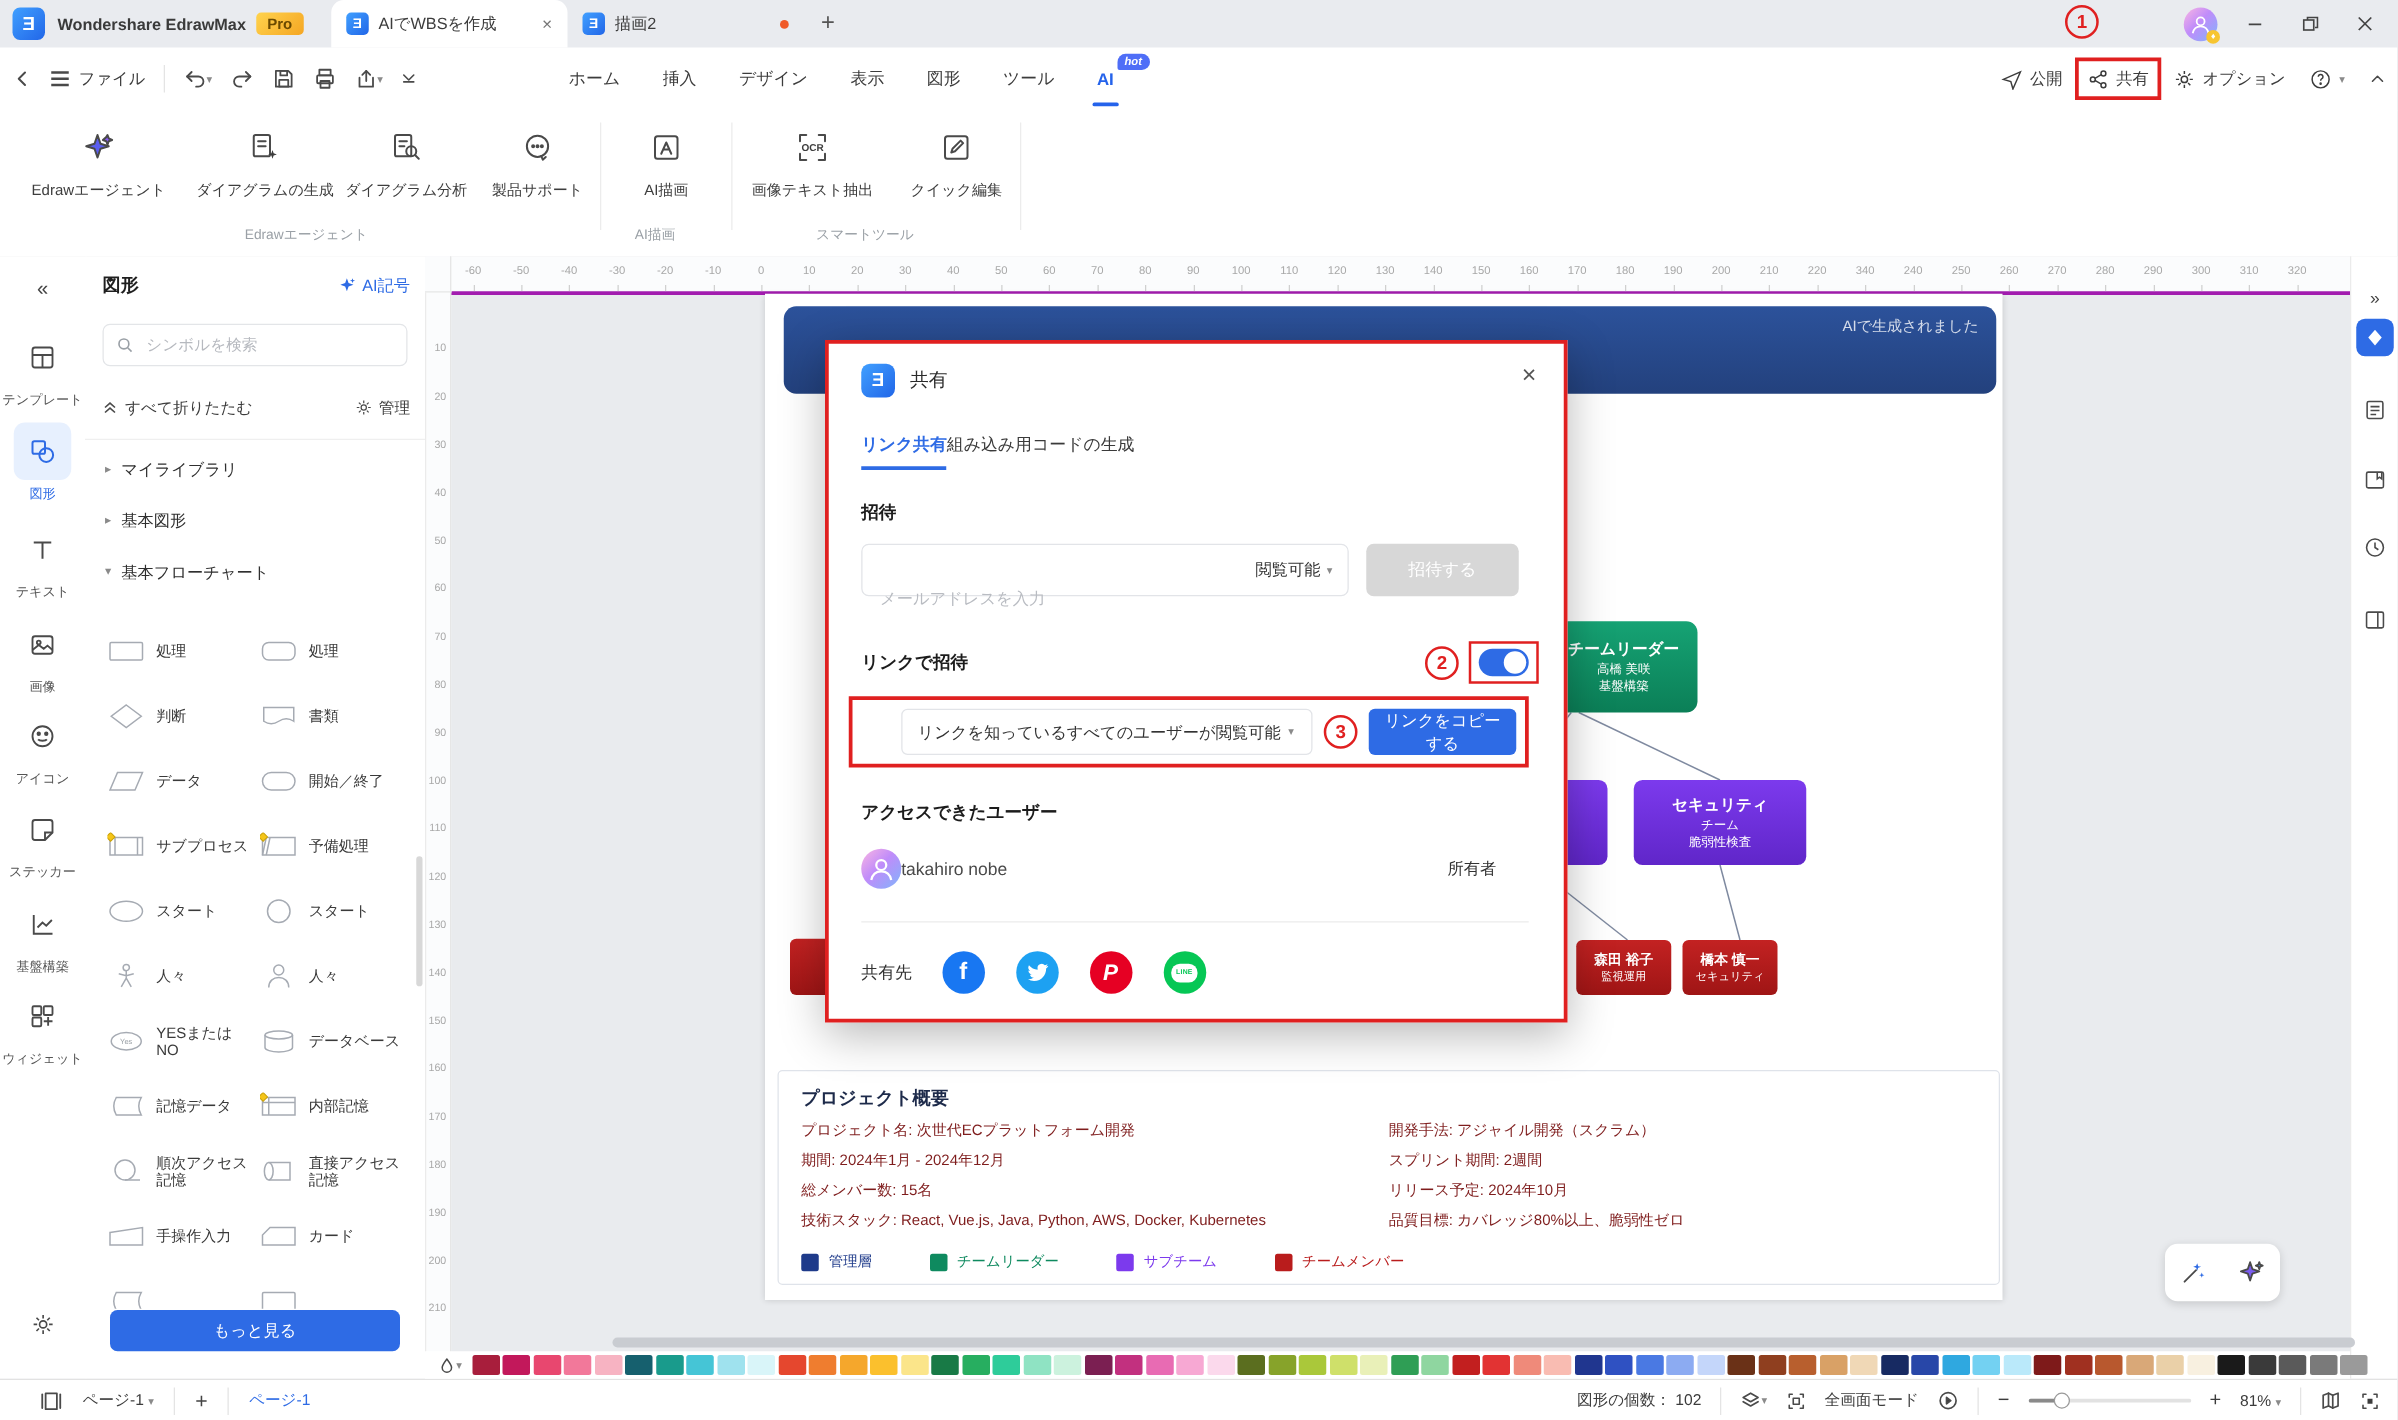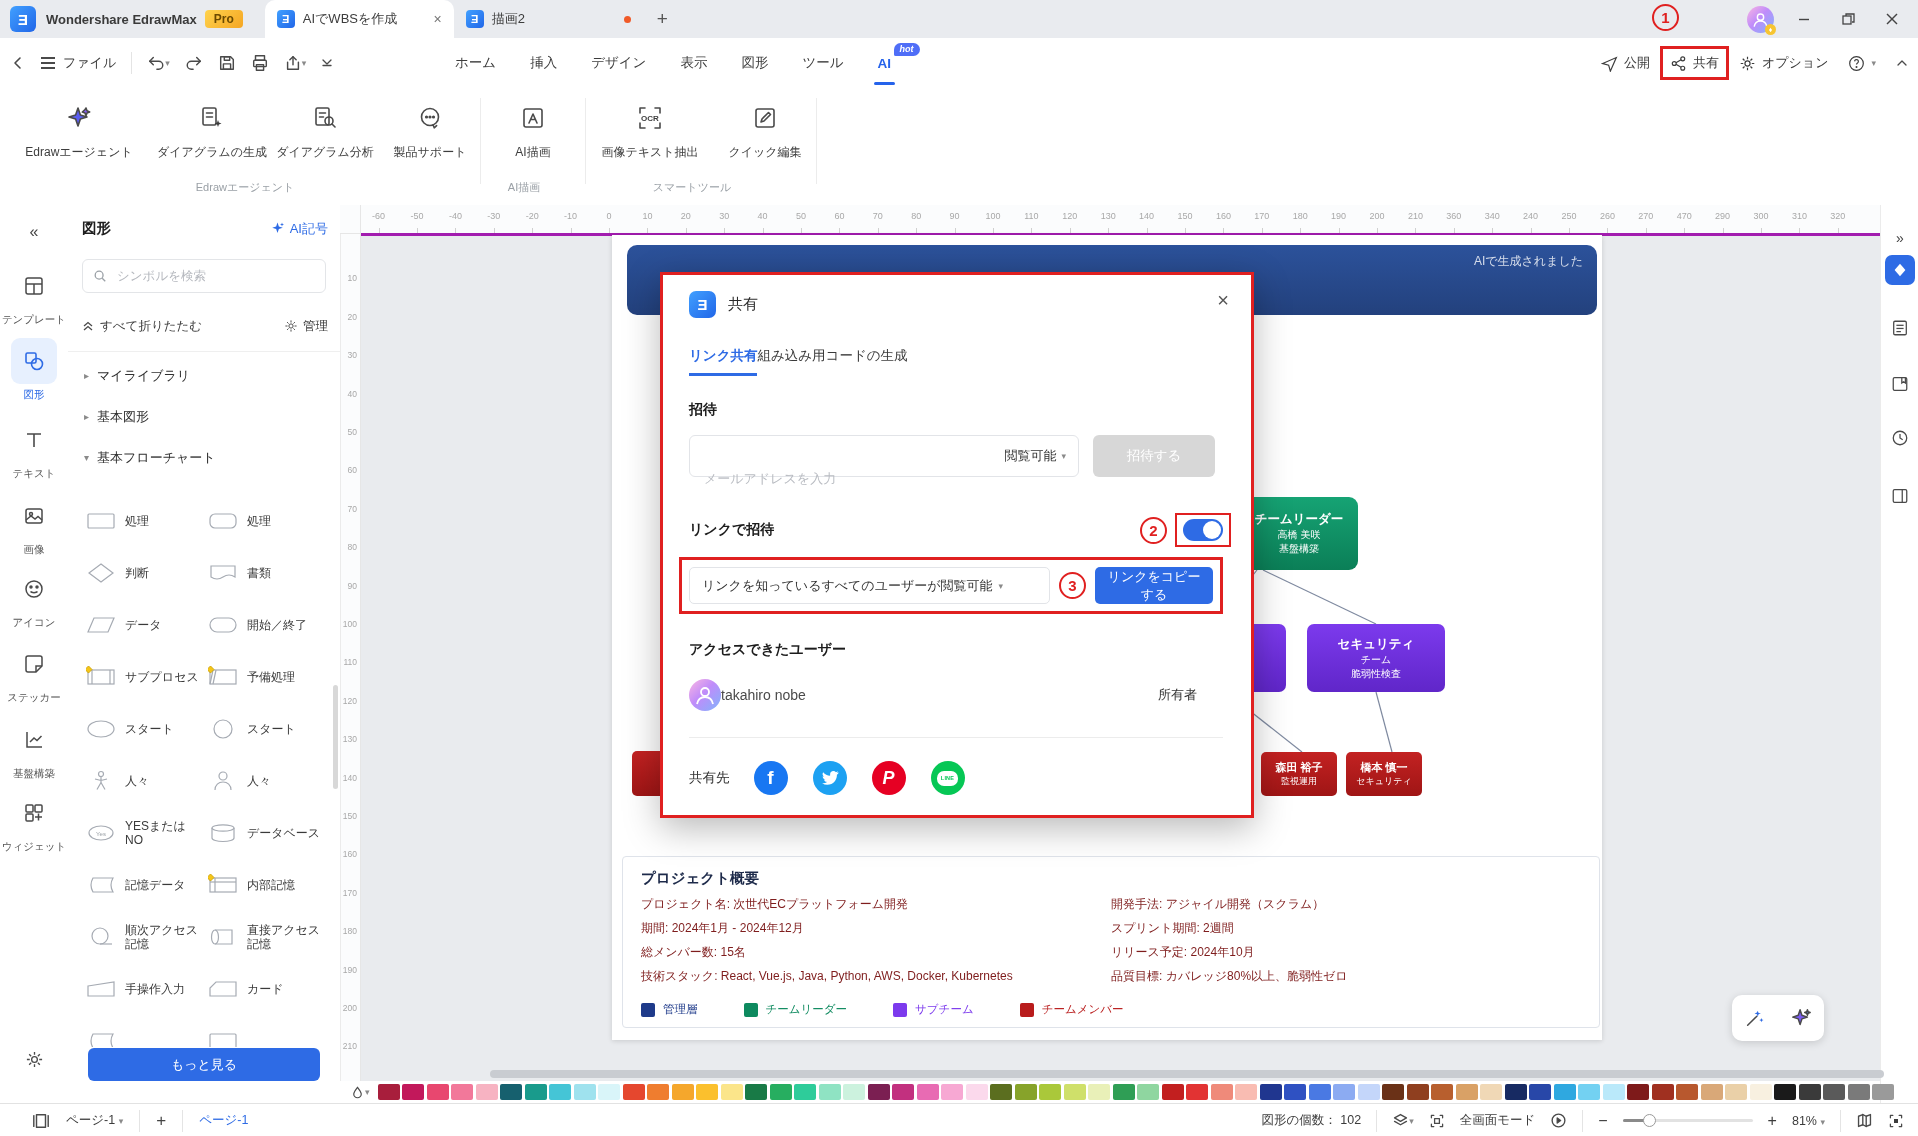--- a/index.html
+++ b/index.html
@@ -174,21 +174,21 @@
   .email-field input::placeholder{color:#b9bcc2;}
   .perm{display:flex;align-items:center;gap:5px;font-size:13px;color:#333;}
   .invite-btn{width:122px;height:42px;background:#d7d7d7;color:#fff;border:none;border-radius:6px;font-size:13.5px;font-family:inherit;}
   .linkinvite-row{position:absolute;left:26px;top:234px;right:20px;height:42px;display:flex;align-items:center;}
   .ann2{margin-left:auto;}
   .toggle-box{border:2.5px solid #e02020;padding:4px 6px;margin-left:8px;display:flex;align-items:center;}
   .toggle{width:40px;height:22px;background:#2e6be5;border-radius:11px;position:relative;}
   .toggle .knob{position:absolute;right:2px;top:2px;width:18px;height:18px;border-radius:50%;background:#fff;}
   .link-row-box{position:absolute;left:16px;top:282px;right:28px;border:3px solid #e02020;padding:7px;display:flex;align-items:center;gap:9px;}
   .link-perm-field{flex:1;height:37px;border:1px solid #e2e4e8;border-radius:5px;display:flex;align-items:center;gap:6px;
-                   padding:0 12px;font-size:13px;color:#333;box-sizing:border-box;}
+                   padding:0 12px;font-size:13px;color:#333;box-sizing:border-box;margin-left:32px;}
   .copy-btn{width:118px;height:37px;background:#2e6be5;color:#fff;border:none;border-radius:5px;font-size:13px;font-family:inherit;flex:none;}
   .accessed{position:absolute;left:26px;top:366px;font-weight:600;}
   .user-row{position:absolute;left:26px;top:398px;right:54px;height:44px;display:flex;align-items:center;gap:0;}
   .user-name{font-size:14px;color:#4a4a4a;}
   .user-role{margin-left:auto;font-size:13px;color:#333;}
   .dlg-divider{position:absolute;left:26px;right:28px;top:462px;height:1px;background:#ececec;}
   .shareto-row{position:absolute;left:26px;top:486px;display:flex;align-items:center;gap:24px;font-size:13.5px;color:#333;}
   .social{width:34px;height:34px;border-radius:50%;display:flex;align-items:center;justify-content:center;color:#fff;font-weight:bold;}
   .line-bubble{width:21px;height:15px;background:#fff;border-radius:7px;display:flex;align-items:center;justify-content:center;
                color:#06c755;font-size:5.5px;font-weight:bold;letter-spacing:.2px;}
@@ -480,33 +480,33 @@
       <span class="rl" style="left: 901.8px;">170</span>
       <span class="tick" style="left: 901.8px;"></span>
       <span class="rl" style="left: 940.2px;">180</span>
       <span class="tick" style="left: 940.2px;"></span>
       <span class="rl" style="left: 978.6px;">190</span>
       <span class="tick" style="left: 978.6px;"></span>
       <span class="rl" style="left: 1017px;">200</span>
       <span class="tick" style="left: 1017px;"></span>
       <span class="rl" style="left: 1055.4px;">210</span>
       <span class="tick" style="left: 1055.4px;"></span>
-      <span class="rl" style="left: 1093.8px;">360</span>
+      <span class="rl" style="left: 1093.8px;">220</span>
       <span class="tick" style="left: 1093.8px;"></span>
       <span class="rl" style="left: 1132.2px;">340</span>
       <span class="tick" style="left: 1132.2px;"></span>
       <span class="rl" style="left: 1170.6px;">240</span>
       <span class="tick" style="left: 1170.6px;"></span>
       <span class="rl" style="left: 1209px;">250</span>
       <span class="tick" style="left: 1209px;"></span>
       <span class="rl" style="left: 1247.4px;">260</span>
       <span class="tick" style="left: 1247.4px;"></span>
       <span class="rl" style="left: 1285.8px;">270</span>
       <span class="tick" style="left: 1285.8px;"></span>
-      <span class="rl" style="left: 1324.2px;">470</span>
+      <span class="rl" style="left: 1324.2px;">280</span>
       <span class="tick" style="left: 1324.2px;"></span>
       <span class="rl" style="left: 1362.6px;">290</span>
       <span class="tick" style="left: 1362.6px;"></span>
       <span class="rl" style="left: 1401px;">300</span>
       <span class="tick" style="left: 1401px;"></span>
       <span class="rl" style="left: 1439.4px;">310</span>
       <span class="tick" style="left: 1439.4px;"></span>
       <span class="rl" style="left: 1477.8px;">320</span>
       <span class="tick" style="left: 1477.8px;"></span>
     </div>

